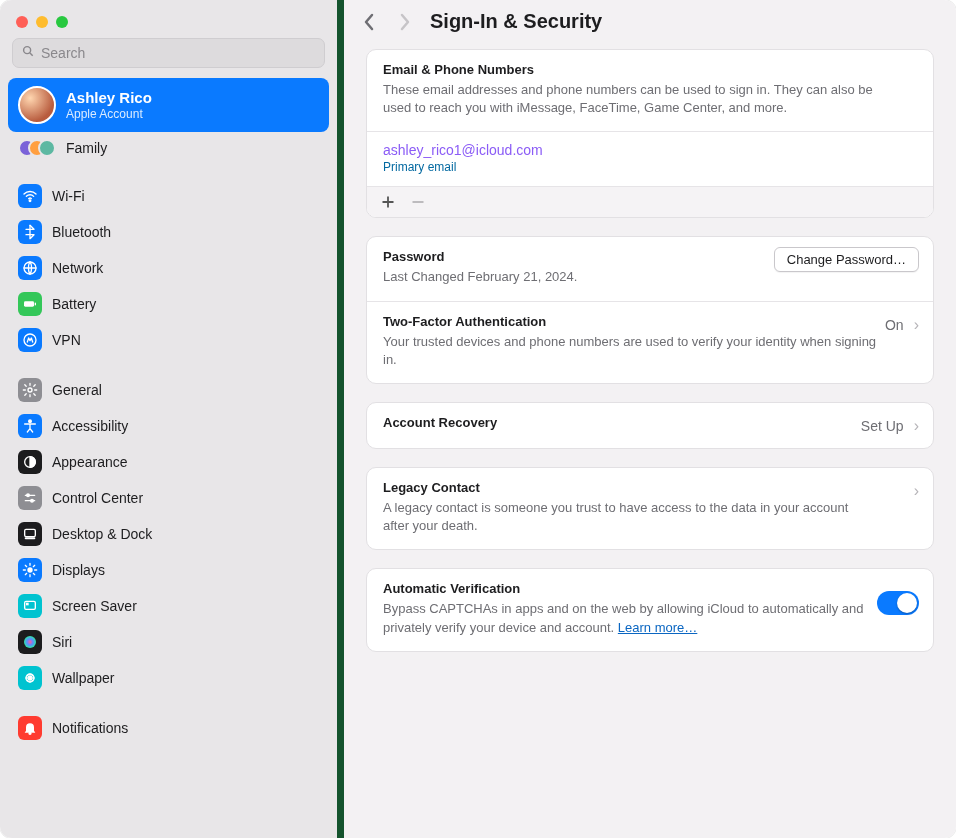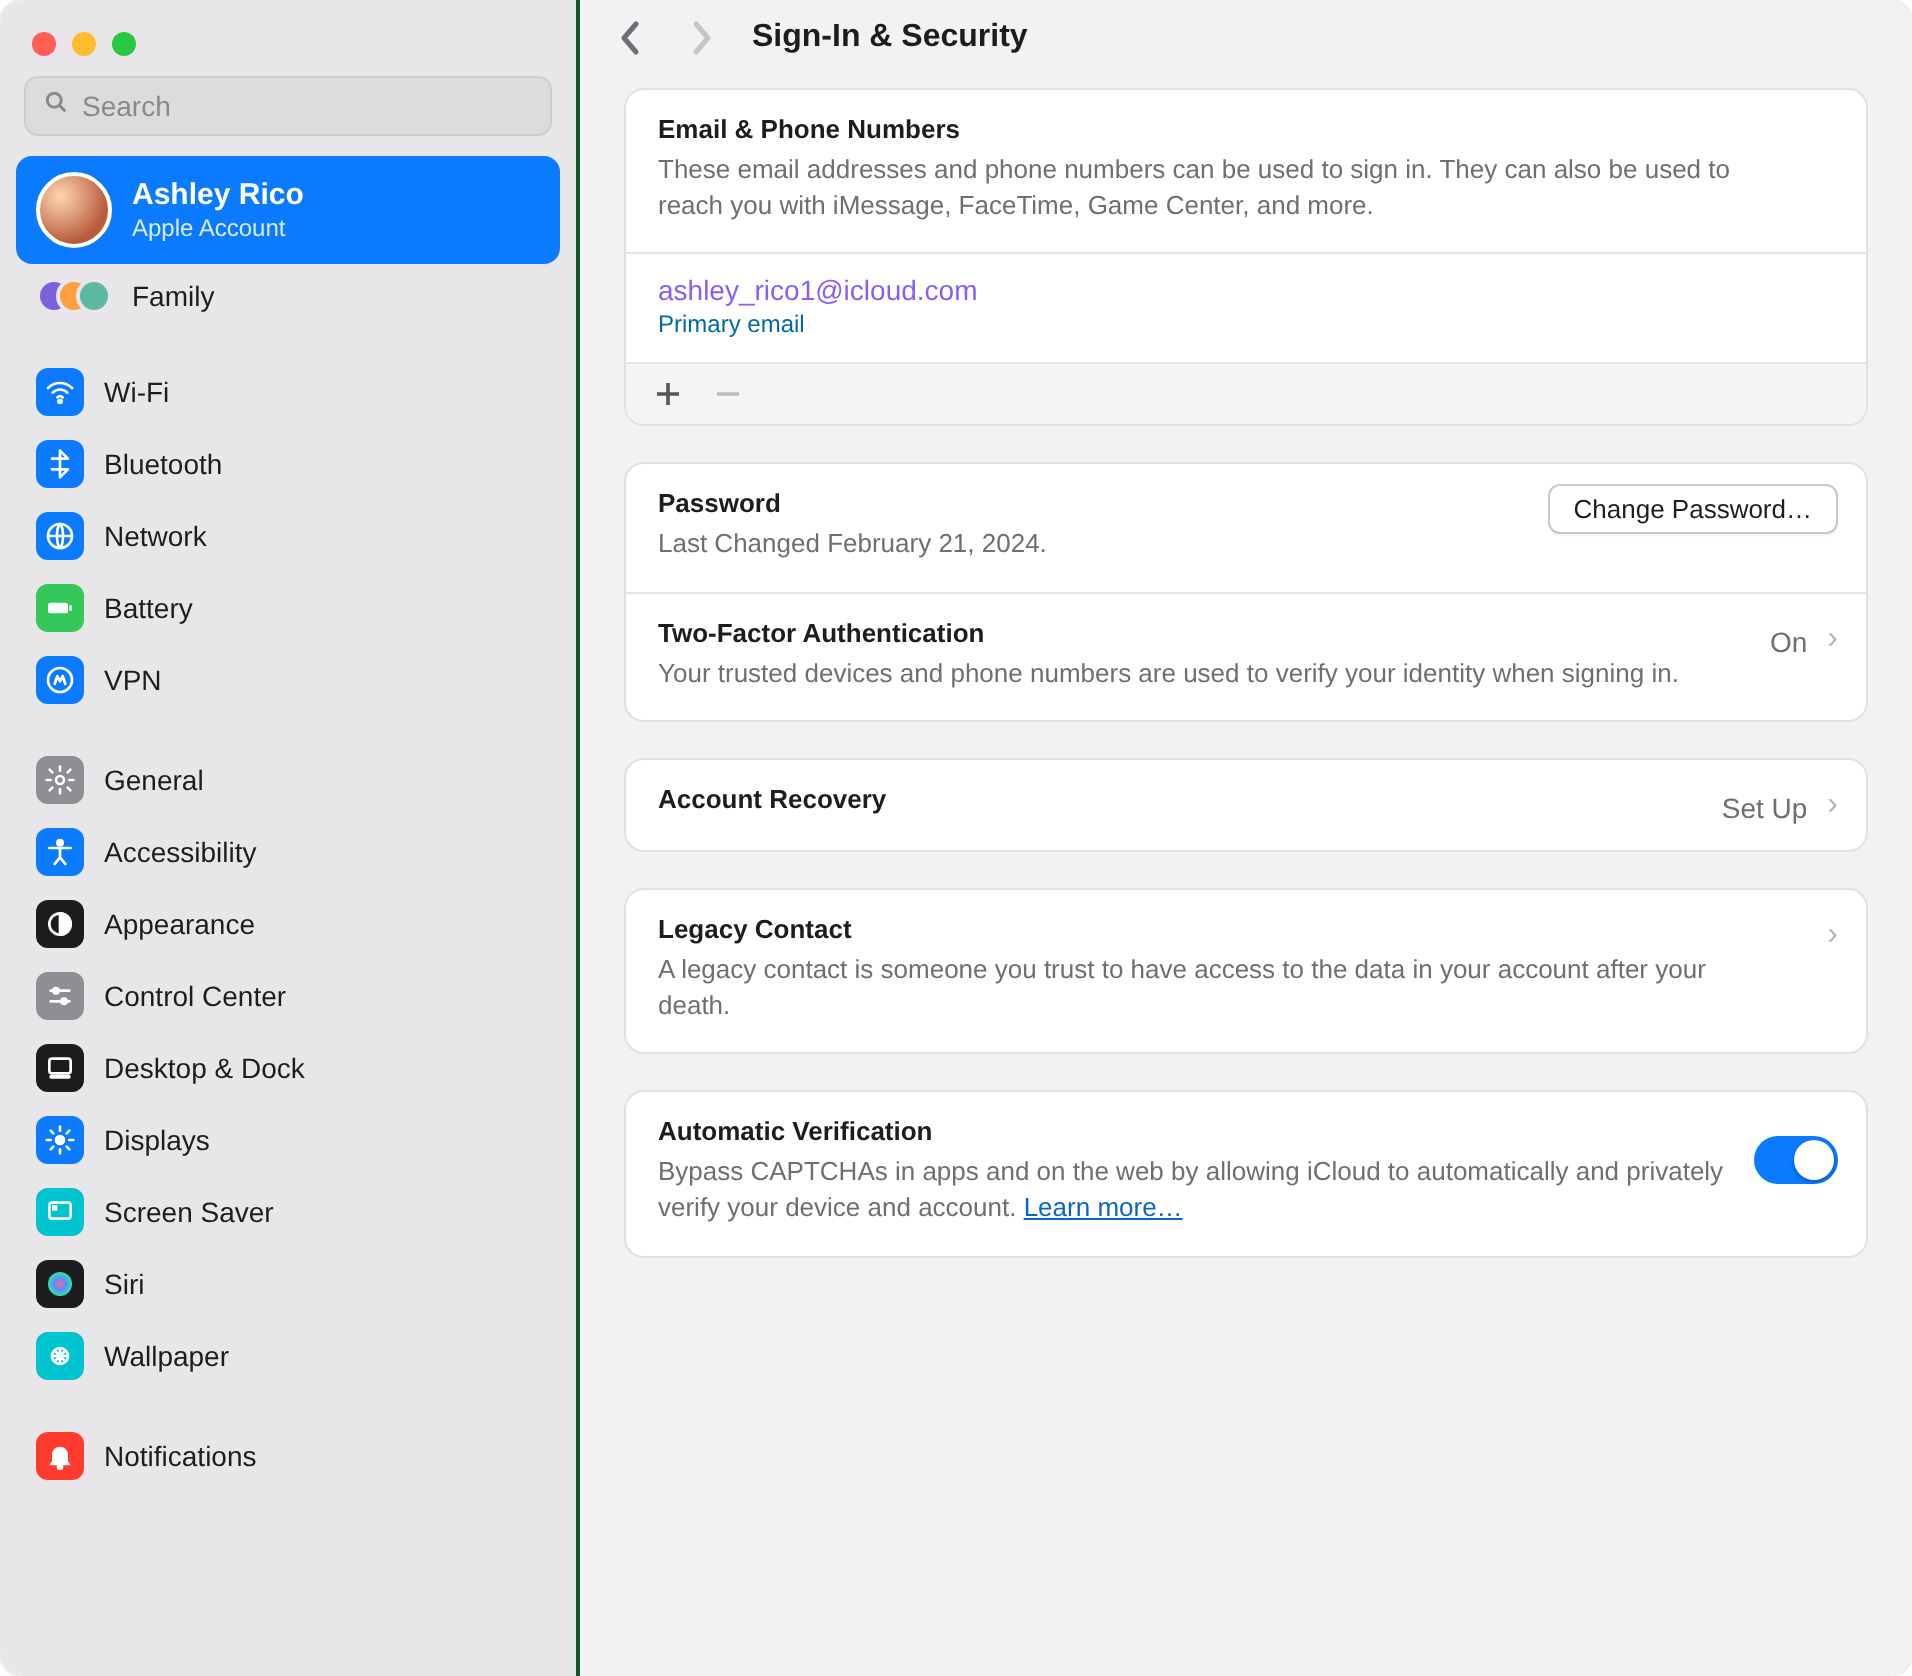--- a/index.html
+++ b/index.html
@@ -7,23 +7,23 @@
     font-family: -apple-system, "Helvetica Neue", Helvetica, Arial, sans-serif;
     width: 956px; height: 838px;
     background: #fff;
     overflow: hidden;
     border-radius: 12px;
     box-shadow: 0 0 0 1px rgba(0,0,0,0.08);
     display: flex;
   }
   
   .sidebar {
-    width: 290px;
+    width: 344px;
     background: #e8e6e8;
-    border-right: 2px solid #14532d;
+    border-right: 7px solid #14532d;
     display: flex;
     flex-direction: column;
     padding-top: 8px;
     overflow-y: auto;
   }
   .traffic-lights {
     display: flex;
     gap: 8px;
     padding: 8px 16px 10px 16px;
   }
@@ -88,21 +88,21 @@
   
   .content {
     flex:1; background:#f3f1f3;
     display:flex; flex-direction:column;
     overflow-y:auto;
   }
   .titlebar {
     display:flex; align-items:center;
     gap: 10px;
     padding: 10px 32px 6px 16px;
-    font-size: 16px; font-weight: 700;
+    font-size: 20px; font-weight: 700;
     color:#1d1d1f;
     text-align:center;
   }
   .nav-arrows { display:flex; gap: 18px; margin-right: 6px; color:#888;}
   .nav-arrows .btn { width:18px; display:flex; align-items:center; justify-content:center; }
   .nav-arrows .fwd { color:#c6c4c7; }
   .main-scroll { padding: 10px 22px 22px 22px; }
   .card {
     background:#fff; border:1px solid #e2e0e3; border-radius:10px;
     margin-bottom: 18px;
@@ -110,21 +110,21 @@
   }
   .card-section {
     padding: 12px 16px 14px 16px;
     position: relative;
   }
   .card-section + .card-section { border-top:1px solid #e6e4e7; }
   .sec-title { font-weight:700; font-size:13px; color:#1d1d1f; margin-bottom:4px; }
   .sec-desc { font-size:13px; color:#6e6e73; line-height:1.4; padding-right:40px;}
   .sec-right {
     position:absolute; right:14px; top:14px;
-    display:flex; align-items:flex-end; gap:10px;
+    display:flex; align-items:center; gap:10px;
     color:#6e6e73; font-size:14px;
   }
   .chevron { color:#b7b5b9; font-size:16px; }
   .sub-row {
     padding: 10px 16px 12px 16px;
     border-top:1px solid #e6e4e7;
   }
   .sub-row .val { font-size:14px; color:#8b5cf6; }
   .sub-row .lab { font-size:12px; color:#0369a1; margin-top:2px; }
   .addremove {

